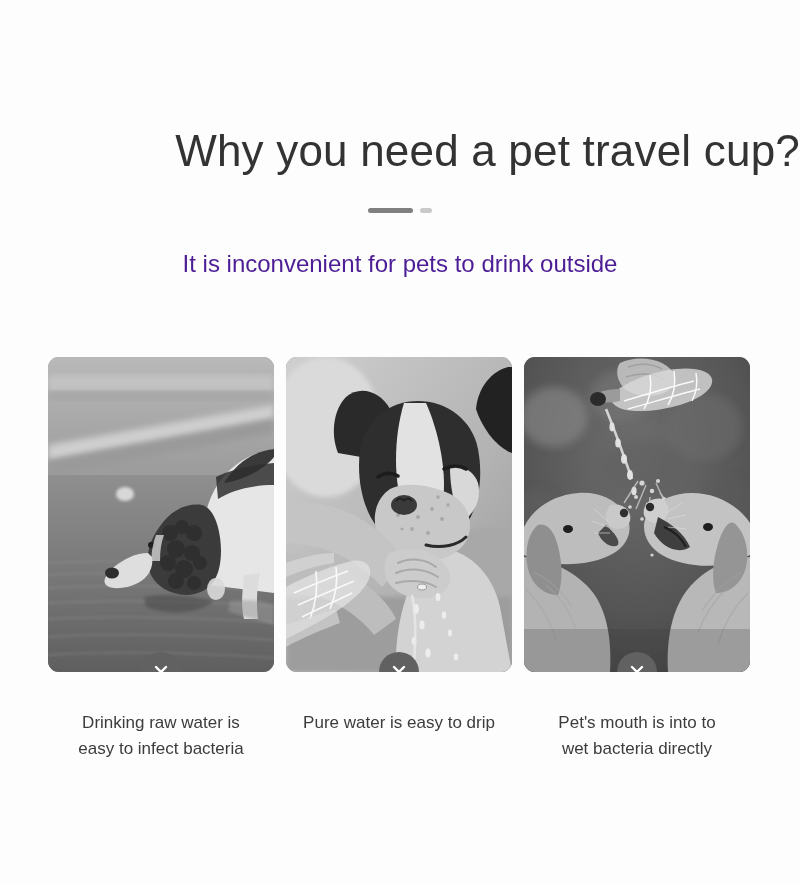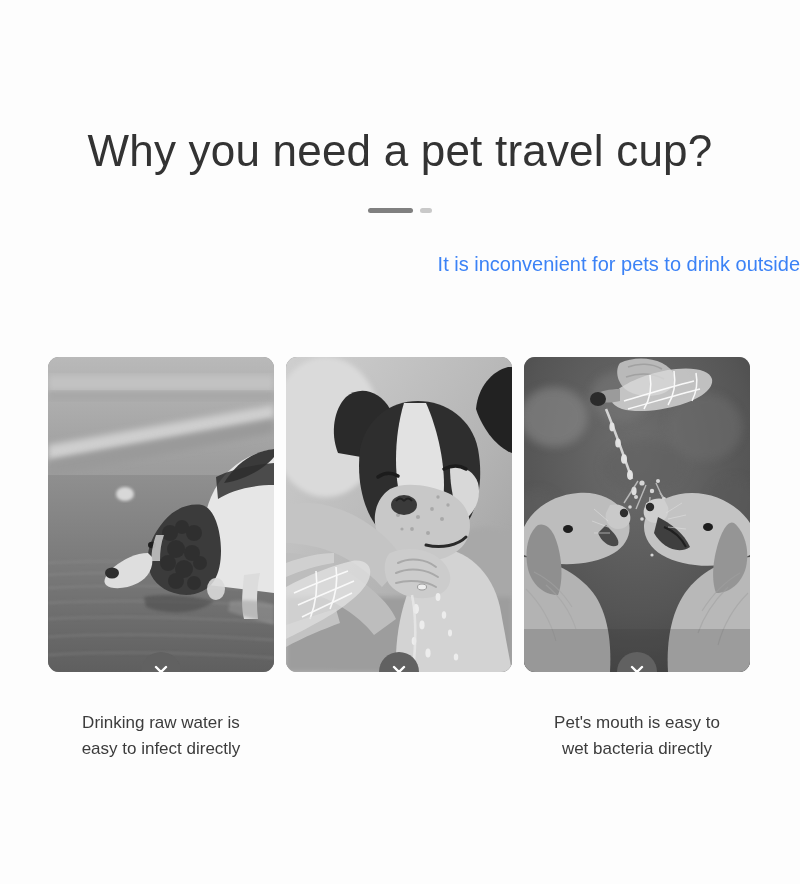--- a/index.html
+++ b/index.html
@@ -19,21 +19,21 @@
     height: 884px;
     background: #fdfdfd;
   }
 
   
   .page-title {
     position: absolute;
     top: 122px;
     left: 0;
     width: 800px;
-    text-align: center;
+    text-align: right;
     font-size: 44px;
     line-height: 58px;
     font-weight: 400;
     letter-spacing: 0.2px;
     color: #333333;
     white-space: nowrap;
   }
 
   .divider {
     position: absolute;
@@ -57,25 +57,25 @@
     height: 5px;
     border-radius: 3px;
     background: #c9c9c9;
   }
 
   .page-subtitle {
     position: absolute;
     top: 249px;
     left: 0;
     width: 800px;
-    text-align: right;
-    font-size: 20px;
+    text-align: center;
+    font-size: 24px;
     line-height: 30px;
     font-weight: 400;
-    color: #3b82f6;
+    color: #4c1d95;
     white-space: nowrap;
   }
 
   
   .cards {
     position: absolute;
     top: 357px;
     left: 48px;
     width: 704px;
     display: flex;
@@ -224,21 +224,21 @@
           <path d="M182 244 C200 242 216 244 226 248 L226 268 C206 262 190 258 180 254 Z" fill="#9a9a9a" opacity="0.5" filter="url(#blursoft1)"></path>
         </svg>
         <div class="badge-x">
           <svg viewBox="0 0 24 24" aria-hidden="true">
             <path d="M6 6 L18 18 M18 6 L6 18" stroke="#ffffff" stroke-width="2.9" stroke-linecap="round"></path>
           </svg>
         </div>
       </div>
       <div class="caption">
         <span class="cap-line">Drinking raw water is</span>
-        <span class="cap-line">easy to infect directly</span>
+        <span class="cap-line">easy to infect bacteria</span>
       </div>
     </div>
 
     <div class="card">
       <div class="photo">
         <svg viewBox="0 0 226 315" preserveAspectRatio="xMidYMid slice" aria-hidden="true">
           <defs>
             <linearGradient id="p2bg" x1="0" y1="0" x2="1" y2="1">
               <stop offset="0" stop-color="#cfcfcf"></stop>
               <stop offset="0.6" stop-color="#b3b3b3"></stop>
@@ -340,20 +340,21 @@
 
           <path d="M126 238 C130 258 130 280 128 304" stroke="#e8e8e8" stroke-width="2.6" fill="none" opacity="0.8"></path>
         </svg>
         <div class="badge-x">
           <svg viewBox="0 0 24 24" aria-hidden="true">
             <path d="M6 6 L18 18 M18 6 L6 18" stroke="#ffffff" stroke-width="2.9" stroke-linecap="round"></path>
           </svg>
         </div>
       </div>
       <div class="caption">
+        <span class="cap-line">Pure water is easy to drip</span>
       </div>
     </div>
 
     <div class="card">
       <div class="photo">
         <svg viewBox="0 0 226 315" preserveAspectRatio="xMidYMid slice" aria-hidden="true">
           <defs>
             <radialGradient id="p3bg" cx="0.5" cy="0.3" r="0.85">
               <stop offset="0" stop-color="#6e6e6e"></stop>
               <stop offset="0.6" stop-color="#555555"></stop>
@@ -488,19 +489,19 @@
 
           <rect x="0" y="272" width="226" height="43" fill="#3a3a3a" opacity="0.22"></rect>
         </svg>
         <div class="badge-x">
           <svg viewBox="0 0 24 24" aria-hidden="true">
             <path d="M6 6 L18 18 M18 6 L6 18" stroke="#ffffff" stroke-width="2.9" stroke-linecap="round"></path>
           </svg>
         </div>
       </div>
       <div class="caption">
-        <span class="cap-line">Pet's mouth is easy to</span>
+        <span class="cap-line">Pet's mouth is into to</span>
         <span class="cap-line">wet bacteria directly</span>
       </div>
     </div>
 
   </div>
 </div>
 
 </body></html>

